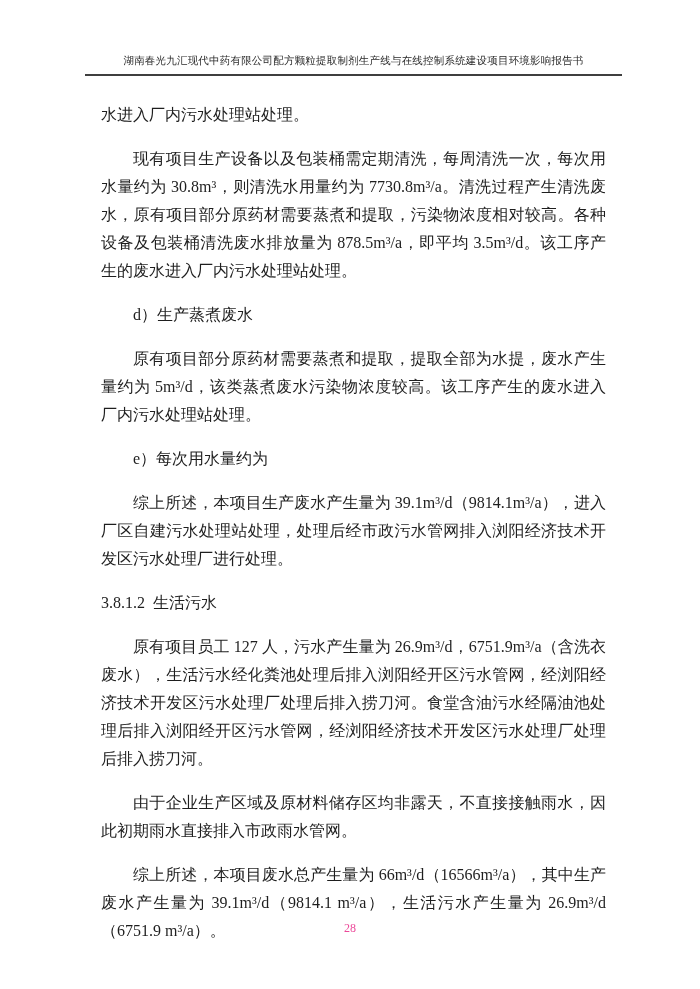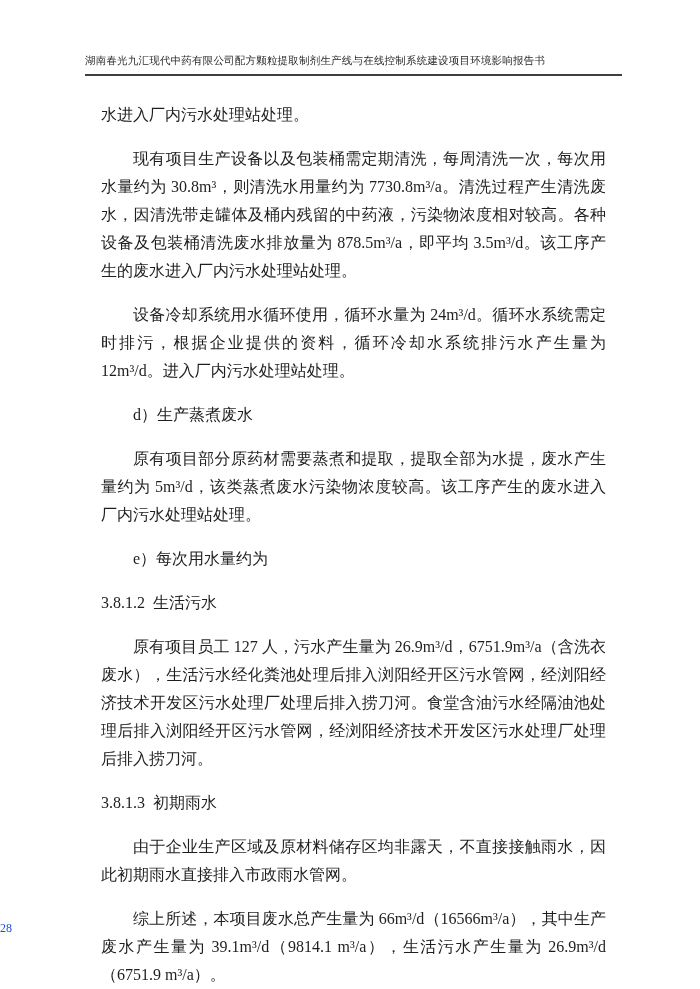--- a/index.html
+++ b/index.html
@@ -10,21 +10,21 @@
     background:#ffffff;
     overflow:hidden;
     font-family:"Liberation Serif","DejaVu Serif",serif;
     color:#1e1e1e;
   }
   .header {
     position:absolute;
     top:53px;
     left:85px;
     width:537px;
-    text-align:left;
+    text-align:center;
     font-size:10.5px;
     line-height:15px;
     letter-spacing:0.2px;
     color:#2b2b2b;
     padding-bottom:6px;
     border-bottom:2px solid #3f3f3f;
   }
   .content {
     position:absolute;
     top:85px;
@@ -37,44 +37,43 @@
   .content p { margin:16px; padding:0; }
   p.indent   { text-indent:2em; }
   p.item     { text-indent:2em; }
   p.heading  { text-indent:0; white-space:pre-wrap; }
   p.noindent { text-indent:0; }
   .pagenum {
     position:absolute;
     top:921px;
     left:0;
     width:700px;
-    text-align:left;
+    text-align:center;
     font-size:12px;
-    color:#1d4ed8;
+    color:#ec4899;
   }
 </style>
 </head>
 <body>
 
 <div class="page">
 
   <div class="header">
     <span>湖南春光九汇现代中药有限公司配方颗粒提取制剂生产线与在线控制系统建设项目环境影响报告书</span>
   </div>
 
   <div class="content">
     <p class="noindent">水进入厂内污水处理站处理。</p>
-    <p class="indent">现有项目生产设备以及包装桶需定期清洗，每周清洗一次，每次用水量约为 30.8m³，则清洗水用量约为 7730.8m³/a。清洗过程产生清洗废水，因清洗带走罐体及桶内残留的中药液，污染物浓度相对较高。各种设备及包装桶清洗废水排放量为 878.5m³/a，即平均 3.5m³/d。该工序产生的废水进入厂内污水处理站处理。</p>
-    <p class="indent">设备冷却系统用水循环使用，循环水量为 24m³/d。循环水系统需定时排污，根据企业提供的资料，循环冷却水系统排污水产生量为 12m³/d。进入厂内污水处理站处理。</p>
+    <p class="indent">现有项目生产设备以及包装桶需定期清洗，每周清洗一次，每次用水量约为 30.8m³，则清洗水用量约为 7730.8m³/a。清洗过程产生清洗废水，原有项目部分原药材需要蒸煮和提取，污染物浓度相对较高。各种设备及包装桶清洗废水排放量为 878.5m³/a，即平均 3.5m³/d。该工序产生的废水进入厂内污水处理站处理。</p>
     <p class="item">d）生产蒸煮废水</p>
     <p class="indent">原有项目部分原药材需要蒸煮和提取，提取全部为水提，废水产生量约为 5m³/d，该类蒸煮废水污染物浓度较高。该工序产生的废水进入厂内污水处理站处理。</p>
     <p class="item">e）每次用水量约为</p>
+    <p class="indent">综上所述，本项目生产废水产生量为 39.1m³/d（9814.1m³/a），进入厂区自建污水处理站处理，处理后经市政污水管网排入浏阳经济技术开发区污水处理厂进行处理。</p>
     <p class="heading">3.8.1.2  生活污水</p>
     <p class="indent">原有项目员工 127 人，污水产生量为 26.9m³/d，6751.9m³/a（含洗衣废水），生活污水经化粪池处理后排入浏阳经开区污水管网，经浏阳经济技术开发区污水处理厂处理后排入捞刀河。食堂含油污水经隔油池处理后排入浏阳经开区污水管网，经浏阳经济技术开发区污水处理厂处理后排入捞刀河。</p>
-    <p class="heading">3.8.1.3  初期雨水</p>
     <p class="indent">由于企业生产区域及原材料储存区均非露天，不直接接触雨水，因此初期雨水直接排入市政雨水管网。</p>
     <p class="indent">综上所述，本项目废水总产生量为 66m³/d（16566m³/a），其中生产废水产生量为 39.1m³/d（9814.1 m³/a），生活污水产生量为 26.9m³/d（6751.9 m³/a）。</p>
 
   </div>
 
   <div class="pagenum">28</div>
 
 </div>
 
 </body></html>

